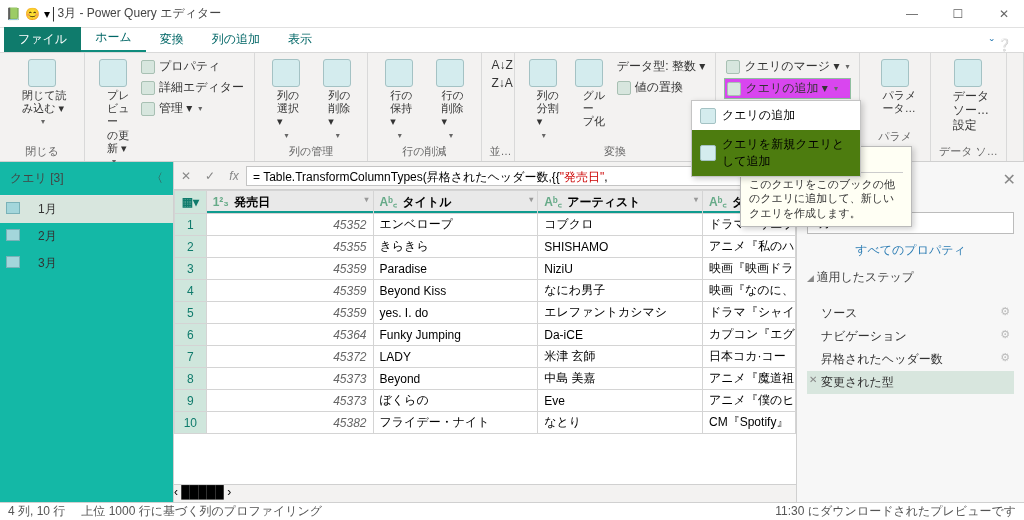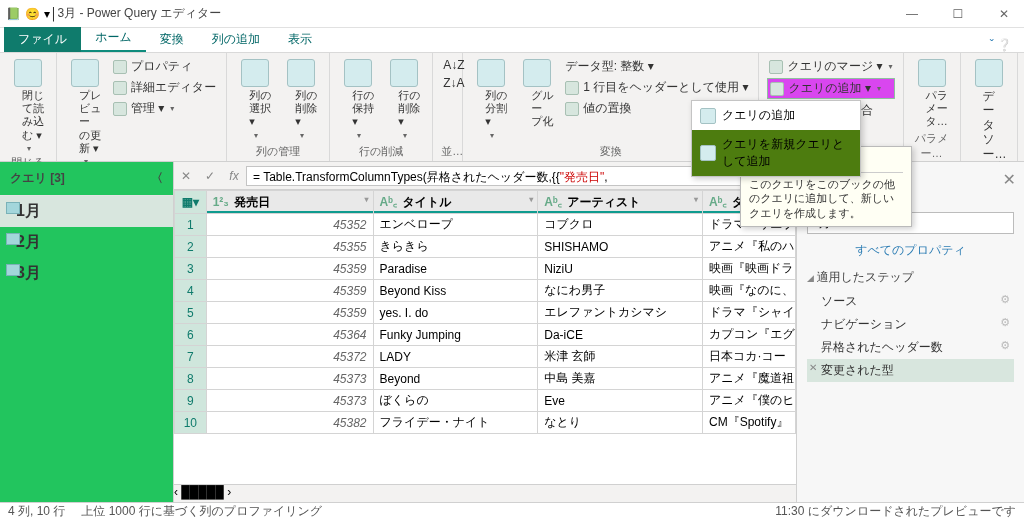--- a/index.html
+++ b/index.html
@@ -28,23 +28,23 @@
 
   .dropdown { position: absolute; left: 691px; top: 100px; width: 170px; background: #fff; border: 1px solid #c4c4c4; box-shadow: 2px 2px 6px rgba(0,0,0,.2); z-index: 100; }
   .dropdown-item { display: flex; align-items: center; gap: 6px; padding: 6px 8px; cursor: default; }
   .dropdown-item .ico { width: 16px; height: 16px; background: #d4ecee; border: 1px solid #a4c2c4; border-radius: 2px; flex-shrink: 0; }
   .dropdown-item:hover, .dropdown-item.hover { background: #4d7c0f; }
   .tooltip { position: absolute; left: 740px; top: 146px; width: 172px; background: #fffff4; border: 1px solid #bababa; padding: 6px 8px; box-shadow: 2px 2px 6px rgba(0,0,0,.2); z-index: 99; }
   .tooltip .tt-title { color: #c00; font-weight: bold; border-bottom: 1px solid #ccc; padding-bottom: 2px; margin-bottom: 4px; }
   .tooltip .tt-body { font-size: 11px; color: #333; line-height: 1.3; }
 
   .main { display: flex; height: calc(520px - 28px - 24px - 110px - 18px); }
-  .queries-pane { width: 174px; border-right: 1px solid #d0d0d0; background: #22c55e; display: flex; flex-direction: column; font-weight: bold; }
+  .queries-pane { width: 174px; border-right: 1px solid #d0d0d0; background: #14b8a6; display: flex; flex-direction: column; }
   .queries-header { padding: 8px 10px; display: flex; justify-content: space-between; color: #444; font-size: 12px; border-bottom: 1px solid #e4e4e4; }
-  .query-item { padding: 5px 10px 5px 16px; font-size: 16px; color: #333; cursor: default; position: relative; }
+  .query-item { padding: 5px 10px 5px 38px; font-size: 12px; color: #333; cursor: default; position: relative; }
   .query-item::before { content: ""; position: absolute; left: 6px; top: 6px; width: 12px; height: 10px; background: #a3d6db; border: 1px solid #7ab2b8; }
   .query-item.sel { background: #d8e6de; }
 
   .grid-pane { flex: 1; display: flex; flex-direction: column; overflow: hidden; }
   .formula-bar { height: 28px; display: flex; align-items: center; border-bottom: 1px solid #d0d0d0; background: #f3f2f1; }
   .formula-bar .fb-btn { width: 24px; text-align: center; color: #888; cursor: default; }
   .grid { flex: 1; overflow: auto; }
   table { border-collapse: collapse; width: 100%; table-layout: fixed; }
   th, td { border: 1px solid #d4d4d4; padding: 2px 6px; font-size: 12px; height: 21px; text-align: left; white-space: nowrap; overflow: hidden; }
   th { background: #e9e9e9; position: relative; }
@@ -55,21 +55,21 @@
   td.num { text-align: right; font-style: italic; color: #666; }
   .scroll-hint { height: 18px; background: #f3f2f1; border-top: 1px solid #d0d0d0; }
 
   .settings-pane { width: 228px; border-left: 1px solid #d0d0d0; background: #f7f7f7; padding: 8px 10px; position: relative; }
   .settings-close { position: absolute; right: 8px; top: 8px; color: #888; cursor: default; font-size: 16px; }
   .settings-pane label { font-size: 11px; color: #555; }
   .settings-pane input[type=text] { width: 100%; border: 1px solid #bcbcbc; padding: 3px 4px; font-size: 12px; }
   .all-props { color: #2d7db4; font-size: 12px; margin: 8px 0; cursor: default; text-align: center; }
   .section-h { font-size: 12px; color: #444; margin-top: 10px; }
   .section-h::before { content: "◢ "; font-size: 9px; color: #888; }
-  .steps { margin-top: 4px; }
+  .steps { margin-top: 16px; }
   .step { padding: 3px 6px 3px 14px; font-size: 12px; color: #333; position: relative; cursor: default; }
   .step .gear { position: absolute; right: 4px; top: 3px; color: #bbb; font-size: 11px; }
   .step.sel { background: #d8e6de; }
   .step.sel::before { content: "✕"; position: absolute; left: 2px; color: #888; font-size: 10px; }
 
   .statusbar { height: 18px; background: #fff; border-top: 1px solid #d0d0d0; display: flex; align-items: center; padding: 0 8px; font-size: 11px; color: #555; gap: 16px; }
   .statusbar .sp { flex: 1; }
   .formula-text .red { color: #c00; }
 </style>
 </head>
@@ -180,24 +180,20 @@
 分割 ▾</div>
         </div>
       <div class="bigbtn">
           <div class="ico"></div>
           <div class="lbl">グルー
 プ化</div>
         </div>
       <div class="smrow">
         <div class="smbtn">
             <span>データ型: 整数 ▾</span>
-          </div>
-        <div class="smbtn">
-            <span class="ico"></span>
-            <span>1 行目をヘッダーとして使用 ▾</span>
           </div>
         <div class="smbtn">
             <span class="ico"></span>
             <span>値の置換</span>
           </div>
       </div>
     </div>
     <div class="rgrp-label">変換</div>
   </div>
   <div class="rgrp">

